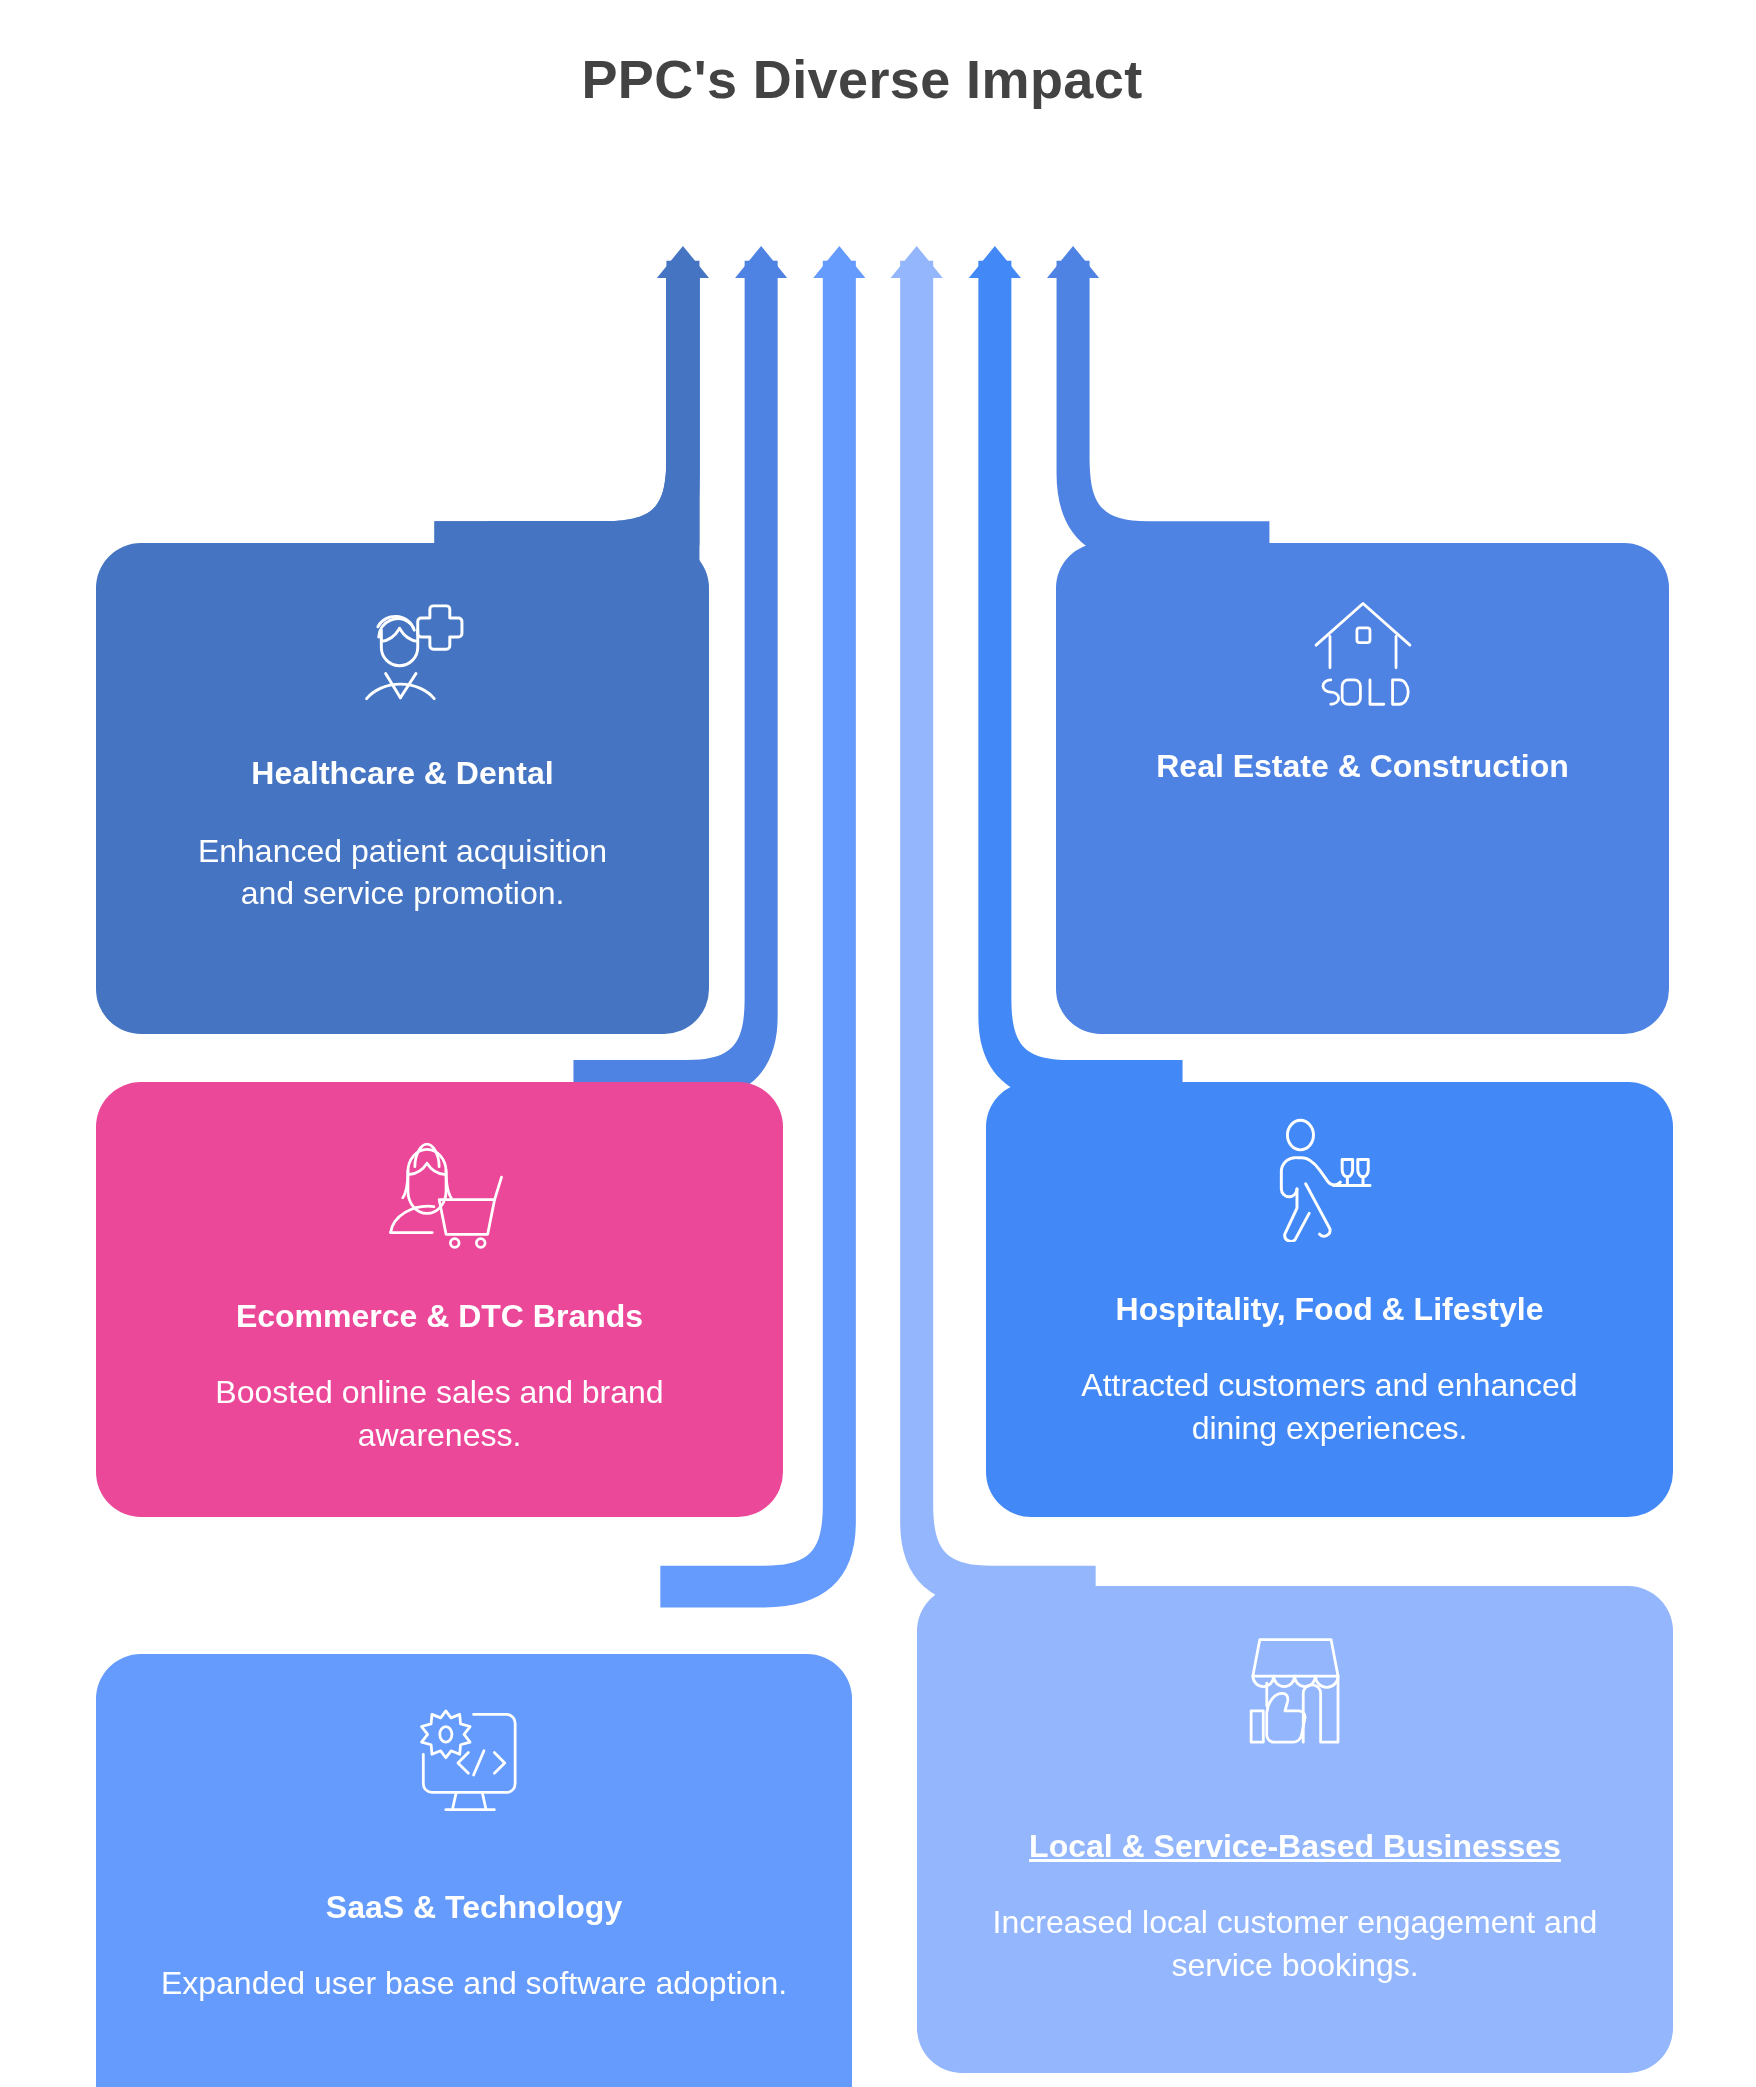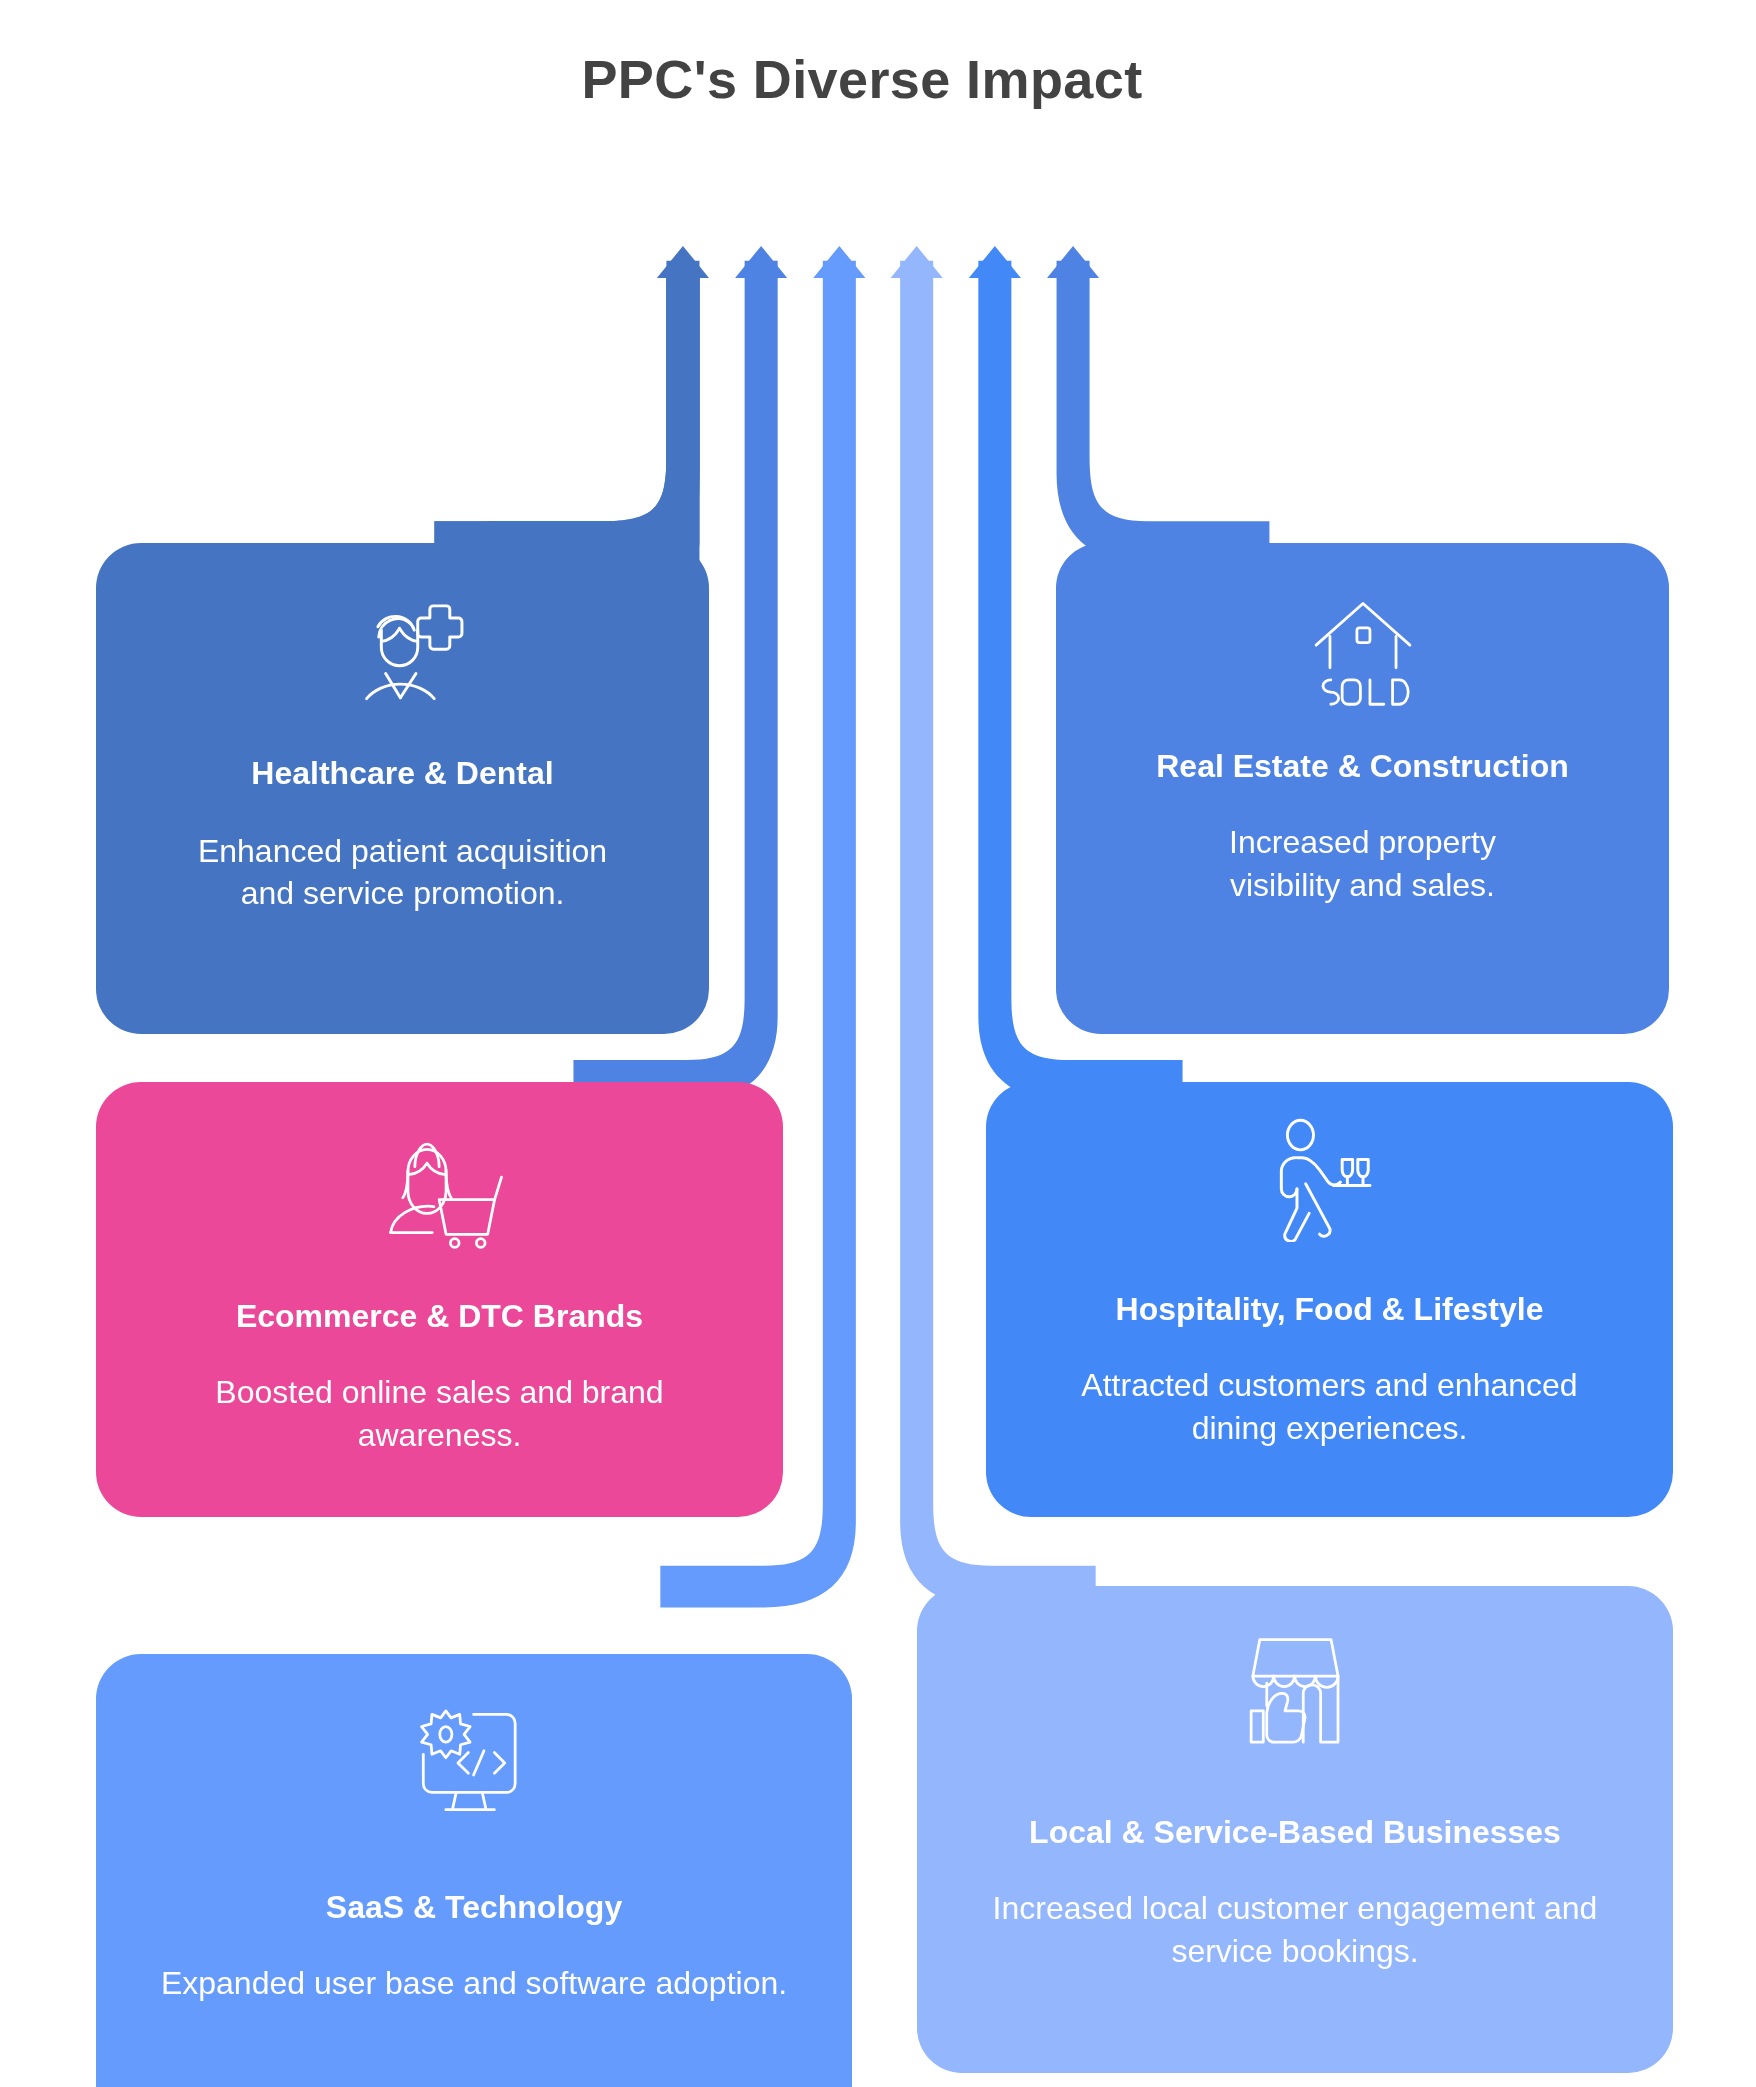--- a/index.html
+++ b/index.html
@@ -82,21 +82,21 @@
 
   #card-hospitality { left: 986px; top: 1082px; width: 687px;  height: 435px;  background: #4289F7; padding-top: 34px; }
   #card-hospitality .card-title { margin-top: 33px; }
   #card-hospitality .card-desc  { margin-top: 24px; max-width: 556px; }
 
   #card-saas { left: 96px;  top: 1654px; width: 756px;  height: 487px;  background: #649BFD; padding-top: 50px; }
   #card-saas .card-title { margin-top: 52px; }
   #card-saas .card-desc  { margin-top: 24px; max-width: 660px; }
 
   #card-local { left: 917px; top: 1586px; width: 756px;  height: 487px;  background: #93B6FC; padding-top: 43px; }
-  #card-local .card-title { margin-top: 47px; }
+  #card-local .card-title { margin-top: 61px; text-decoration: underline; }
   #card-local .card-desc  { margin-top: 24px; max-width: 660px; }
 </style>
 </head>
 <body style="background: rgb(255, 255, 255);">
 
 <div id="infographic">
 
   <div class="page-title" style="color: rgb(67, 67, 67);">PPC's Diverse Impact</div>
 
   <svg id="flow-svg" viewBox="0 0 2021 2402">
@@ -165,21 +165,20 @@
         <path d="M32 50 V86"></path>
         <path d="M108 50 V86"></path>
         <rect x="63" y="40" width="15" height="17" rx="3"></rect>
         <path d="M33 100 a9 7 0 0 0 -9 7 a9 7 0 0 0 9 7 a9 7 0 0 1 9 7 a9 7 0 0 1 -9 7"></path>
         <path d="M53 100 h7 a7 7 0 0 1 7 7 v14 a7 7 0 0 1 -7 7 h-7 a7 7 0 0 1 -7 -7 v-14 a7 7 0 0 1 7 -7 z"></path>
         <path d="M78 100 v28 h16"></path>
         <path d="M104 100 h8 a10 14 0 0 1 0 28 h-8 z"></path>
       </svg>
     </span>
     <div class="card-title">Real Estate &amp; Construction</div>
-    <div class="card-desc">Increased property visibility and sales.</div>
   </div>
 
   <div class="card" id="card-ecommerce" style="background: #ec4899;">
     <span class="card-icon">
       <svg width="130" height="117" viewBox="0 0 150 135" fill="none" stroke="#ffffff" stroke-width="3.2" stroke-linecap="round" stroke-linejoin="round">
         <path d="M38 46 a22 26 0 0 1 44 0 v22 a22 26 0 0 1 -44 0 z"></path>
         <path d="M46 40 c0 -16 8 -26 14 -26 c6 0 14 10 14 26"></path>
         <path d="M38 44 c0 26 -6 32 -6 32 M82 44 c0 26 6 32 6 32"></path>
         <path d="M60 36 c-5 8 -12 12 -20 13 M60 36 c5 8 12 12 20 13"></path>
         <path d="M18 116 a44 34 0 0 1 50 -30"></path>

